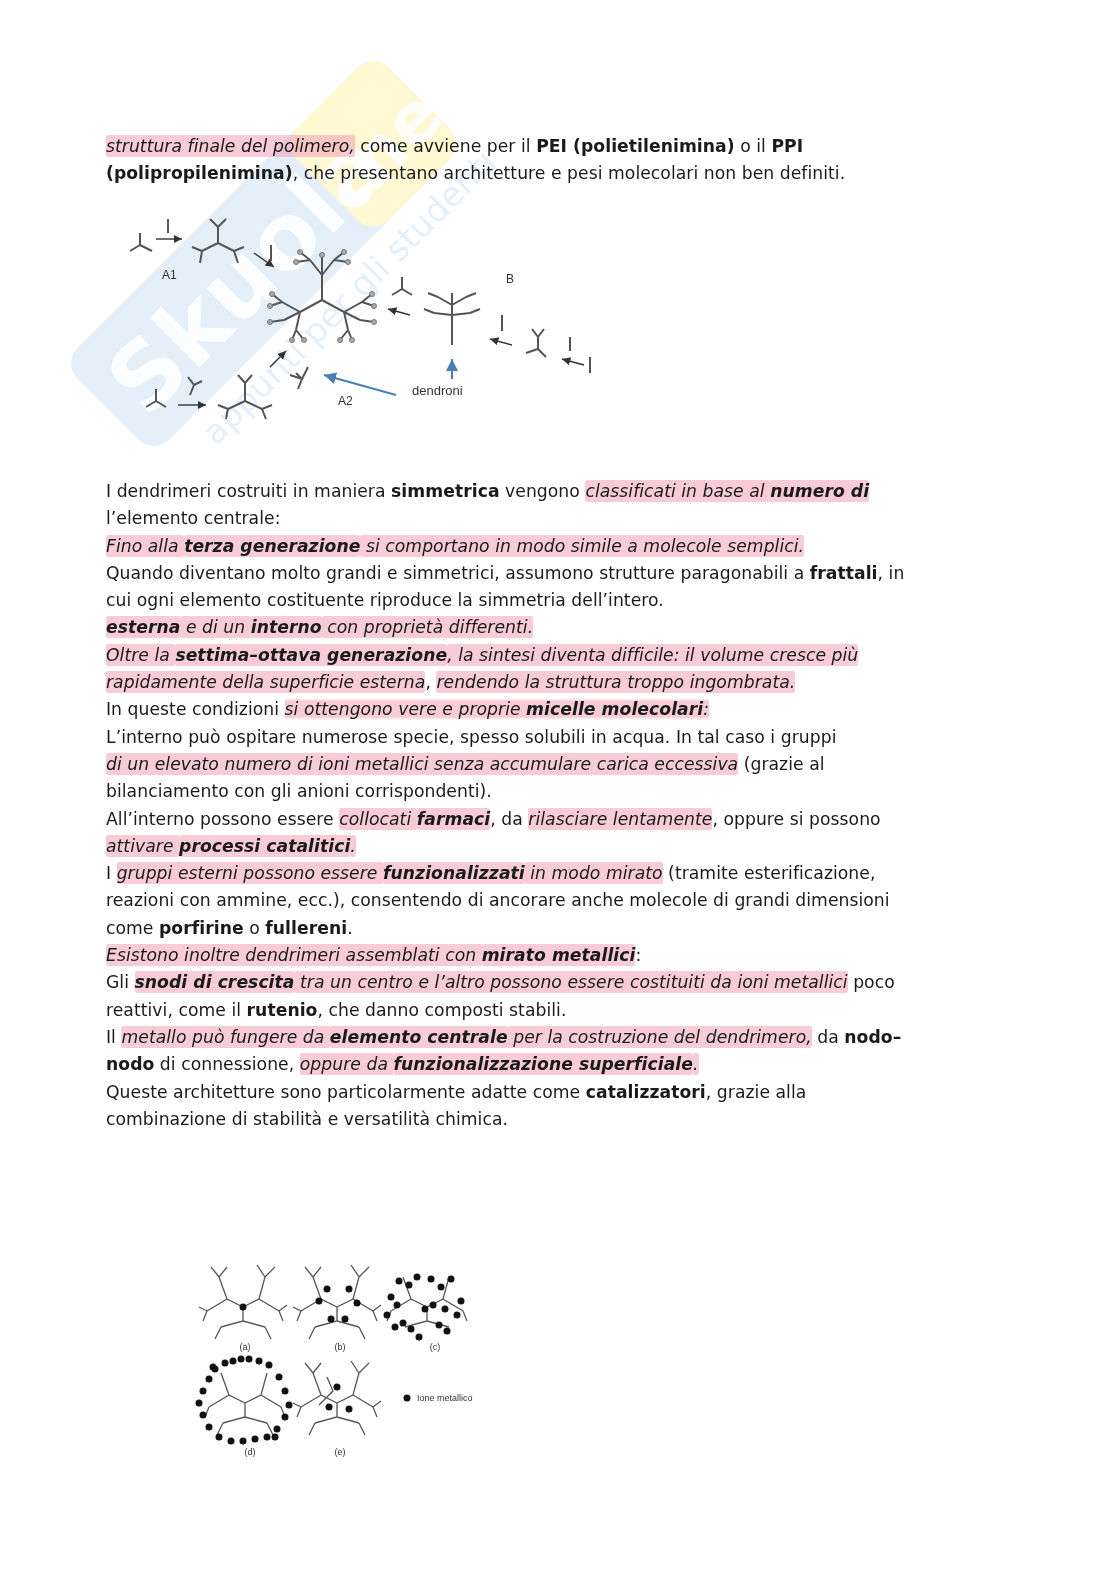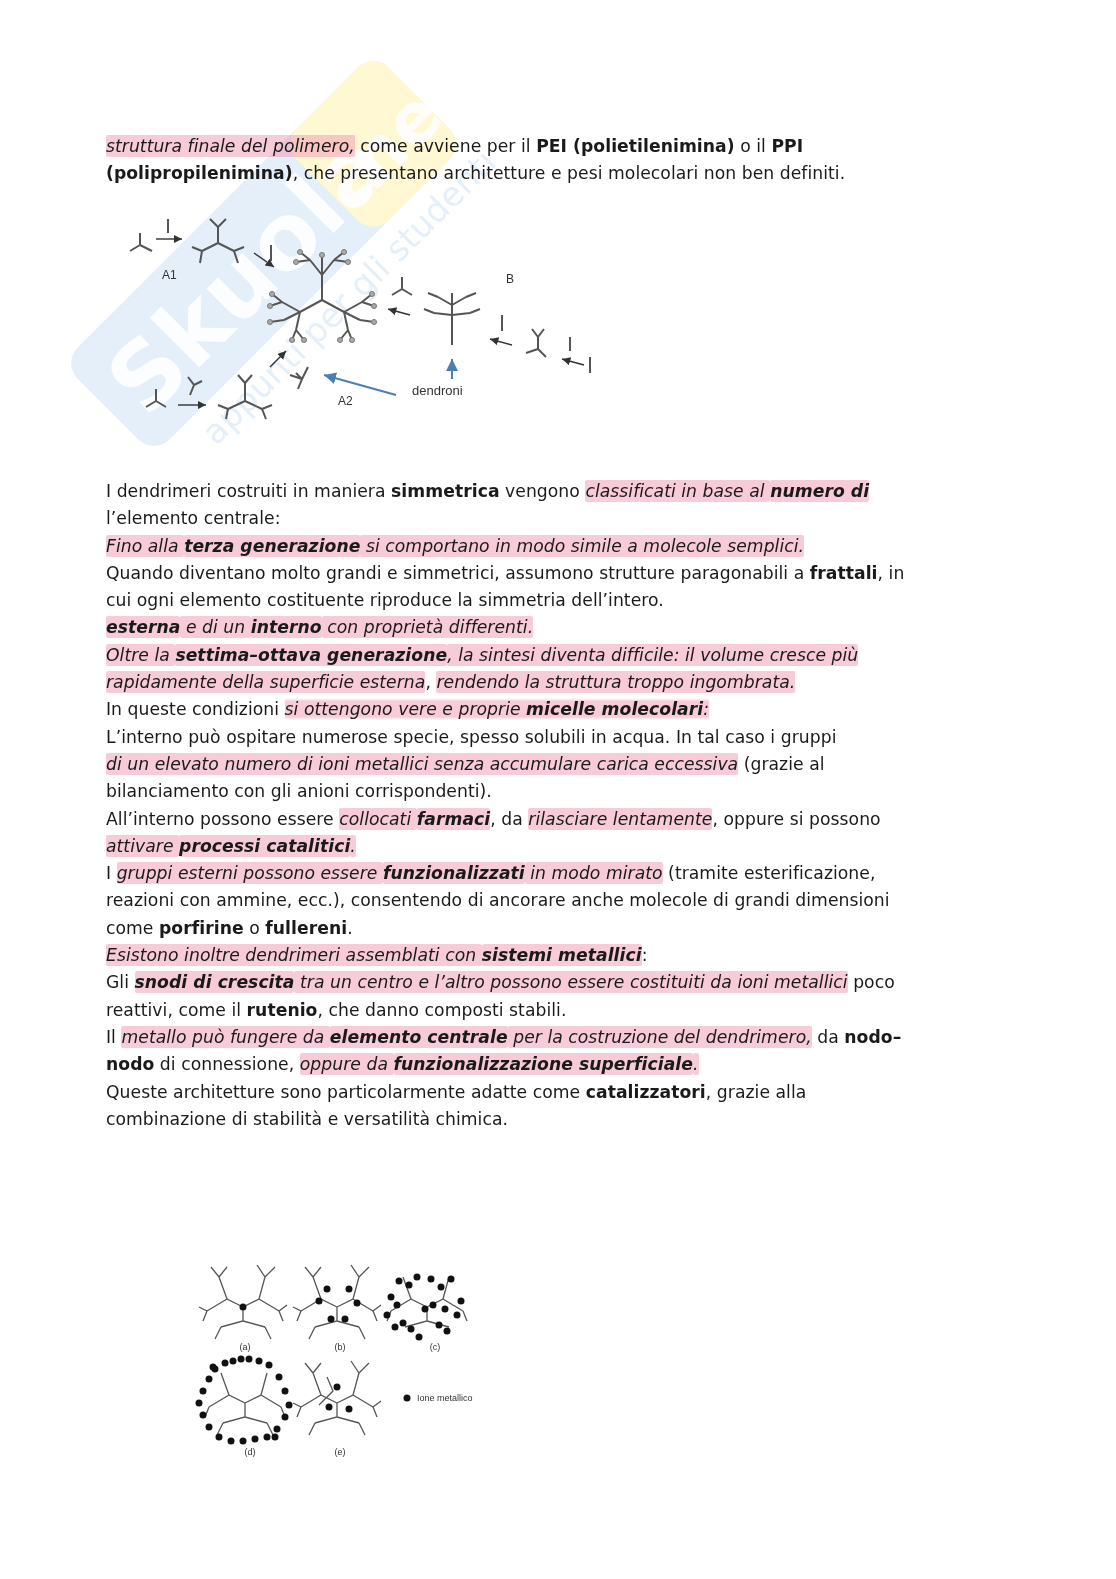--- a/index.html
+++ b/index.html
@@ -125,21 +125,21 @@
       <div class="line"><span class="run hl">rapidamente della superficie esterna</span><span class="run">, </span><span class="run hl">rendendo la struttura troppo ingombrata.</span></div>
       <div class="line"><span class="run">In queste condizioni </span><span class="run hl wavy">si ottengono vere e proprie </span><span class="run b hl wavy">micelle molecolari</span><span class="run hl wavy">:</span></div>
       <div class="line"><span class="run">L’interno può ospitare numerose specie, spesso solubili in acqua. In tal caso i gruppi</span></div>
       <div class="line"><span class="run hl">di un elevato numero di ioni metallici senza accumulare carica eccessiva</span><span class="run"> (grazie al</span></div>
       <div class="line"><span class="run">bilanciamento con gli anioni corrispondenti).</span></div>
       <div class="line"><span class="run">All’interno possono essere </span><span class="run hl">collocati </span><span class="run b hl">farmaci</span><span class="run">, da </span><span class="run hl">rilasciare lentamente</span><span class="run">, oppure si possono</span></div>
       <div class="line"><span class="run hl">attivare </span><span class="run b hl">processi catalitici</span><span class="run hl">.</span></div>
       <div class="line"><span class="run">I </span><span class="run hl">gruppi esterni possono essere </span><span class="run b hl">funzionalizzati</span><span class="run hl"> in modo mirato</span><span class="run"> (tramite esterificazione,</span></div>
       <div class="line"><span class="run">reazioni con ammine, ecc.), consentendo di ancorare anche molecole di grandi dimensioni</span></div>
       <div class="line"><span class="run">come </span><span class="run b">porfirine</span><span class="run"> o </span><span class="run b">fullereni</span><span class="run">.</span></div>
-      <div class="line"><span class="run hl">Esistono inoltre dendrimeri assemblati con </span><span class="run b hl">sistemi metallici</span><span class="run">:</span></div>
+      <div class="line"><span class="run hl">Esistono inoltre dendrimeri assemblati con </span><span class="run b hl">mirato metallici</span><span class="run">:</span></div>
       <div class="line"><span class="run">Gli </span><span class="run b hl">snodi di crescita</span><span class="run hl"> tra un centro e l’altro possono essere costituiti da ioni metallici</span><span class="run"> poco</span></div>
       <div class="line"><span class="run">reattivi, come il </span><span class="run b">rutenio</span><span class="run">, che danno composti stabili.</span></div>
       <div class="line"><span class="run">Il </span><span class="run hl">metallo può fungere da </span><span class="run b hl">elemento centrale</span><span class="run hl"> per la costruzione del dendrimero,</span><span class="run"> da </span><span class="run b">nodo–</span></div>
       <div class="line"><span class="run b">nodo</span><span class="run"> di connessione, </span><span class="run hl">oppure da </span><span class="run b hl">funzionalizzazione superficiale</span><span class="run hl">.</span></div>
       <div class="line"><span class="run">Queste architetture sono particolarmente adatte come </span><span class="run b">catalizzatori</span><span class="run">, grazie alla</span></div>
       <div class="line"><span class="run">combinazione di stabilità e versatilità chimica.</span></div>
     </div>
 
   <svg class="figure" style="left:195px; top:1255px;" width="300" height="205" viewBox="0 0 300 205">
     <g stroke="#555" stroke-width="1.3" fill="none">

